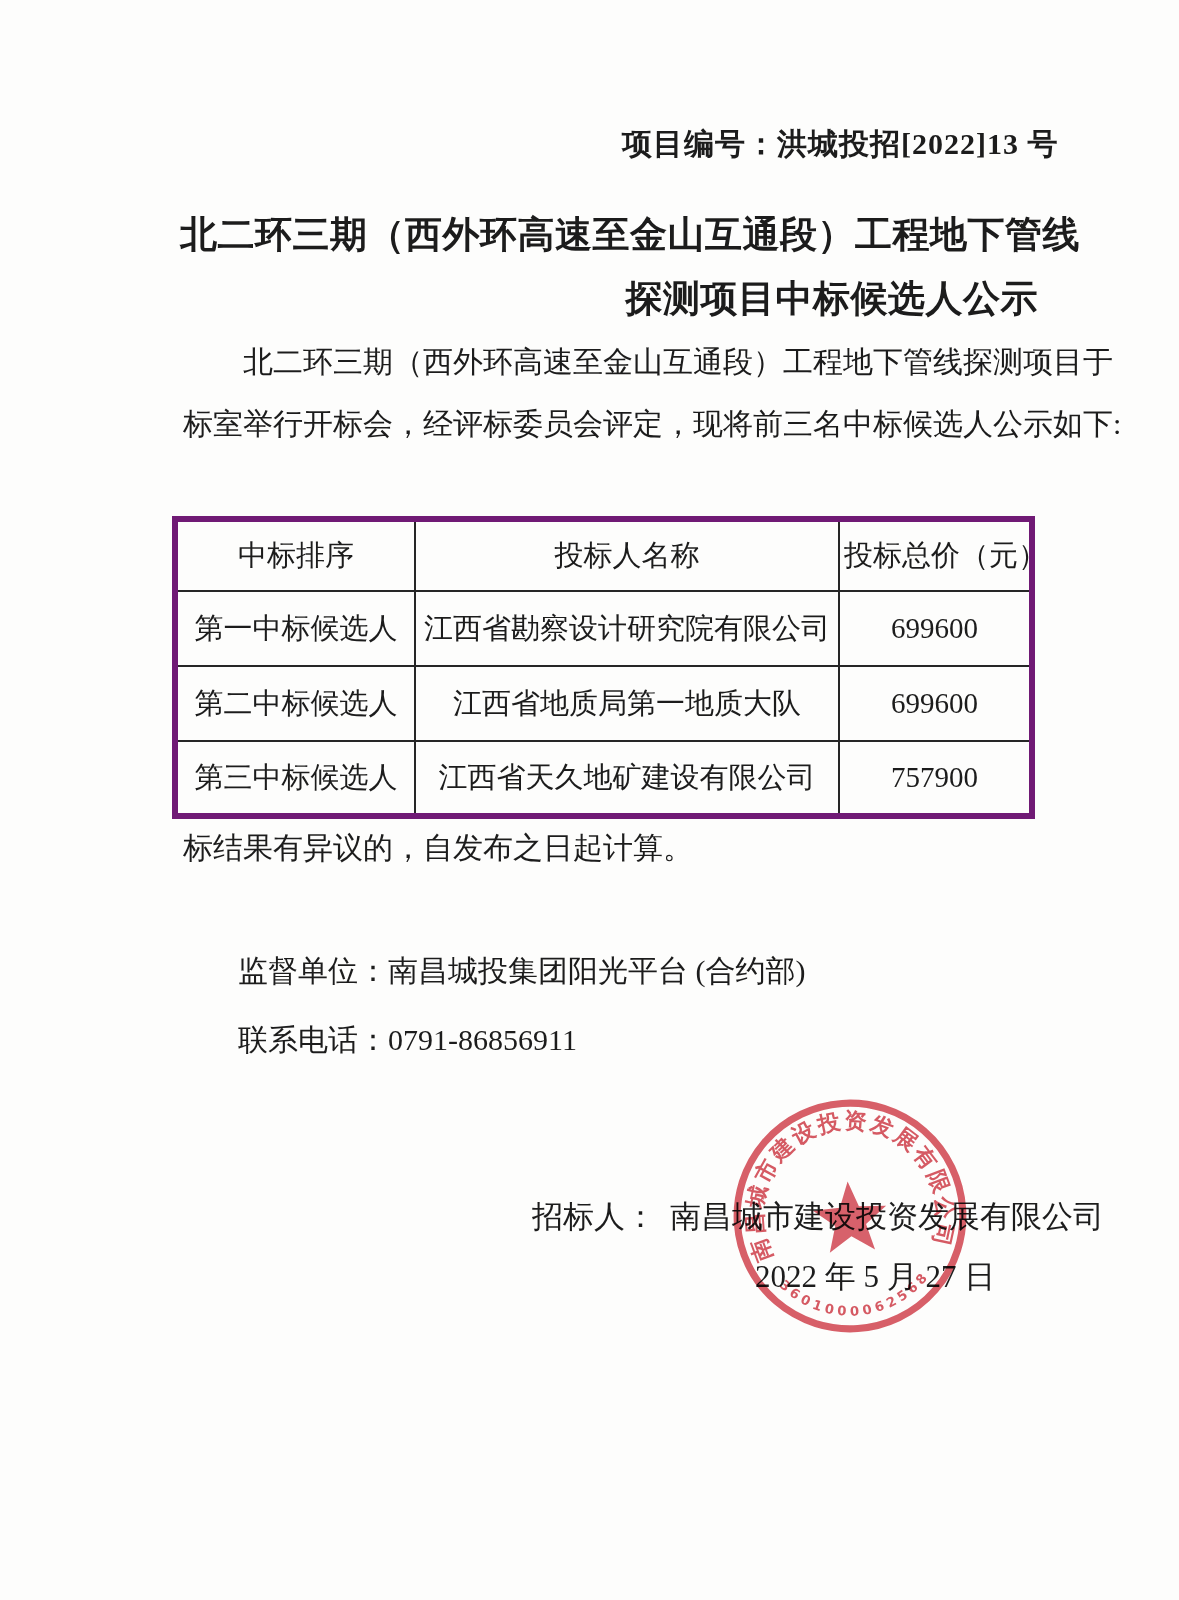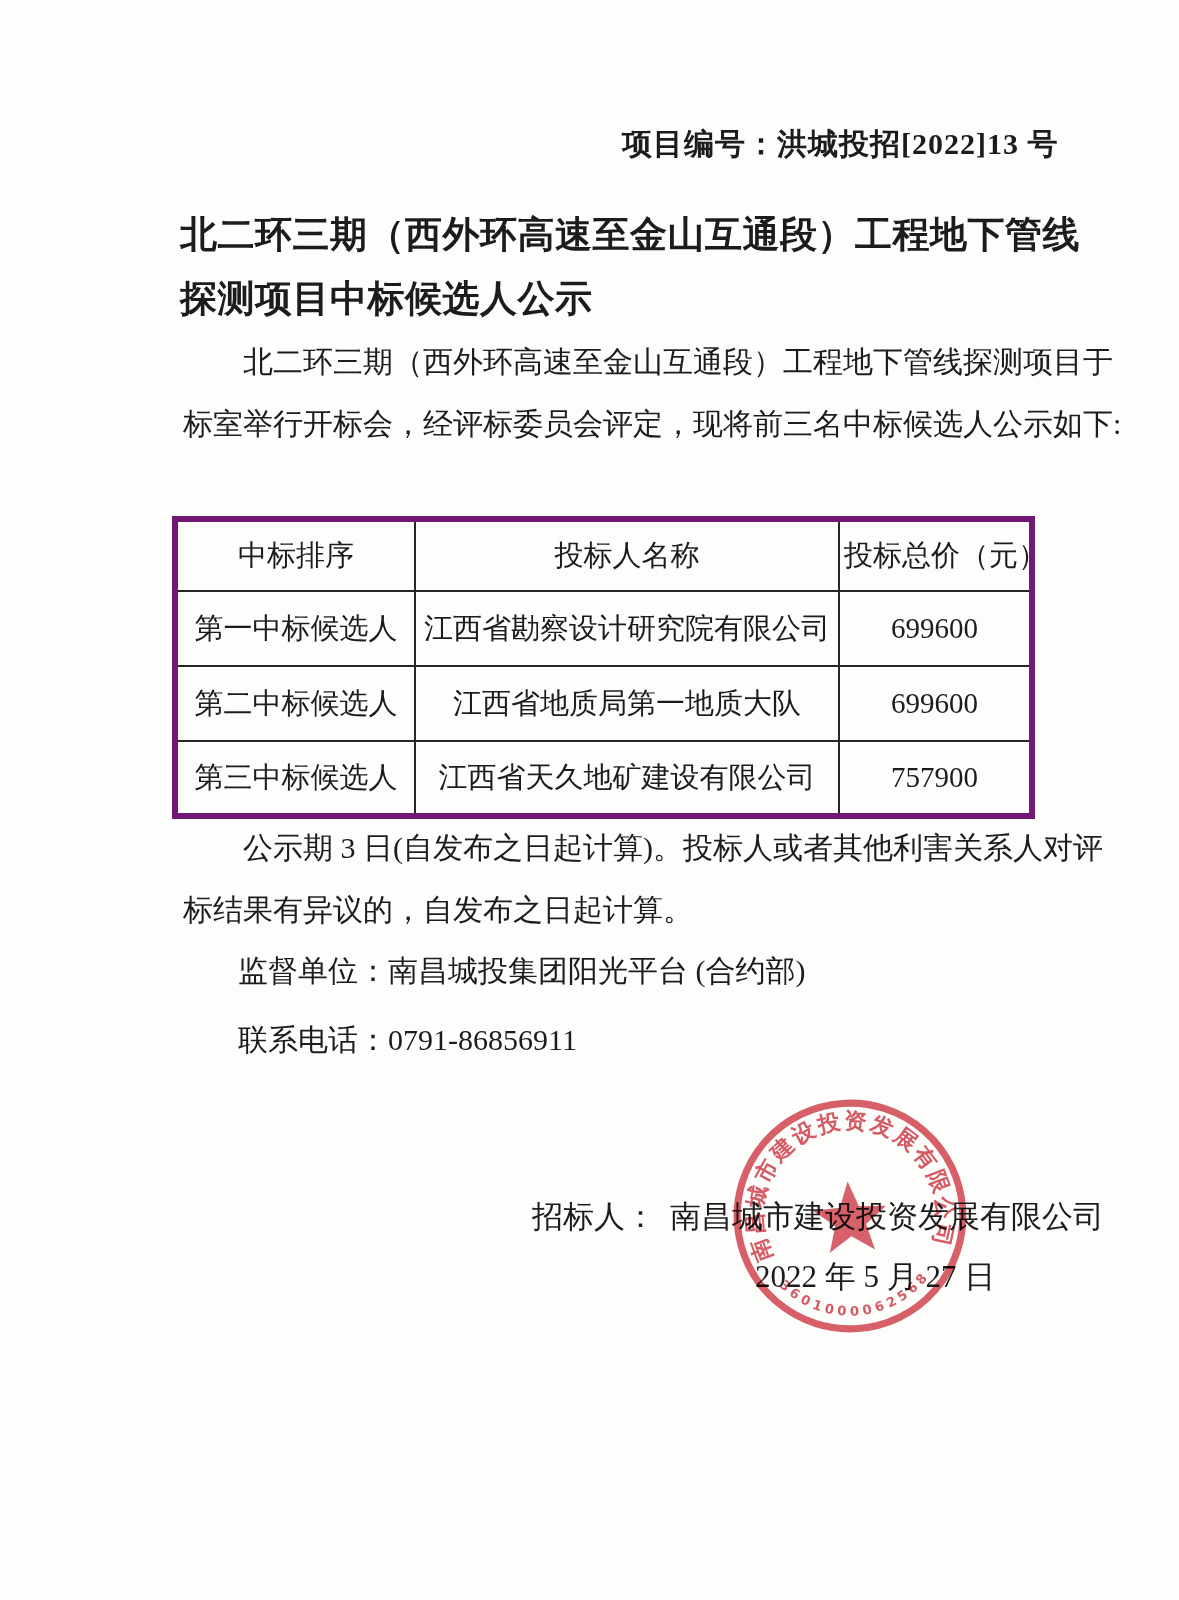--- a/index.html
+++ b/index.html
@@ -13,21 +13,21 @@
     font-family:"Liberation Serif","DejaVu Serif",serif;
     overflow:hidden;
   }
   .proj-num {
     position:absolute; left:622px; top:124px;
     font-size:30px; font-weight:bold; letter-spacing:1px;
     white-space:nowrap;
   }
   .title {
     position:absolute; left:180px; top:203px; width:858px;
-    text-align:left;
+    text-align:right;
     font-family:"DejaVu Sans","Liberation Sans",sans-serif;
     font-size:37px; font-weight:bold; line-height:64px;
     letter-spacing:0.5px;
   }
   .title .tline { display:block; white-space:nowrap; }
   .para { position:absolute; left:183px; width:860px; font-size:30px; line-height:62px; }
   .para .pline { display:block; white-space:nowrap; }
   .para .indent { padding-left:60px; }
   .p1 { top:331px; }
   .p2 { top:817px; }
@@ -114,21 +114,20 @@
       </tr>
       <tr>
         <td>第三中标候选人</td>
         <td>江西省天久地矿建设有限公司</td>
         <td>757900</td>
       </tr>
     </tbody>
   </table>
 
   <div class="para p2">
-    <span class="pline indent">公示期 3 日(自发布之日起计算)。投标人或者其他利害关系人对评</span>
     <span class="pline">标结果有异议的，自发布之日起计算。</span>
   </div>
 
   <div class="info-line sup-line">监督单位：南昌城投集团阳光平台 (合约部)</div>
   <div class="info-line phone-line">联系电话：0791-86856911</div>
 
   <div class="tenderer-line">
     <span class="tlabel">招标人：</span><span>南昌城市建设投资发展有限公司</span>
   </div>
 

